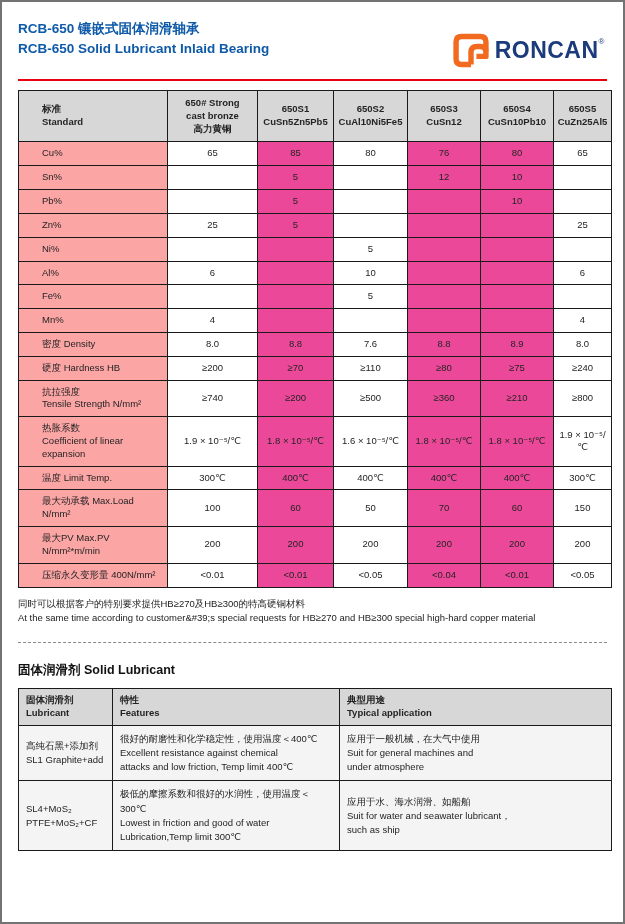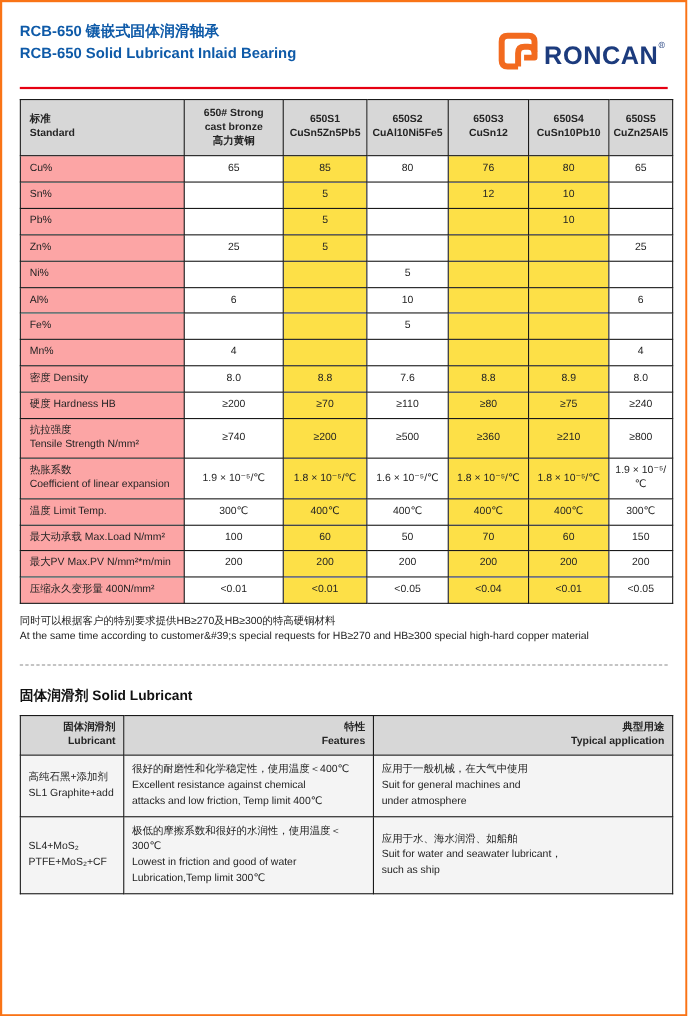--- a/index.html
+++ b/index.html
@@ -1,43 +1,43 @@
 <!DOCTYPE html>
 <html><head>
 <meta charset="utf-8">
 <style>
   html,body{margin:0;padding:0;background:#ffffff;}
   body{font-family:"Liberation Sans","DejaVu Sans",sans-serif;color:#2b2b2b;}
   .page{
     width:625px;height:924px;box-sizing:border-box;
-    border:2px solid #f97316;background:#ffffff;
+    border:2px solid #737373;background:#ffffff;
     padding:0 16px;overflow:hidden;position:relative;
   }
   
   .hdr{display:flex;justify-content:space-between;align-items:flex-start;padding-top:17px;}
   .titles{line-height:1.45;}
   .title-cn,.title-en{font-weight:bold;font-size:13.5px;color:#0e5aa8;}
-  .logo{display:flex;align-items:center;margin-top:4px;margin-right:2px;}
+  .logo{display:flex;align-items:flex-end;margin-top:4px;margin-right:2px;}
   .logo-mark{width:38px;height:37px;margin-right:5px;}
   .logo-word{font-weight:bold;font-size:23px;color:#1c3b7d;letter-spacing:.5px;line-height:37px;}
   .reg{font-size:8px;color:#1c3b7d;vertical-align:14px;font-weight:normal;}
   .red-rule{border:0;border-top:2.5px solid #e60012;margin:10px 0 0 0;}
   
   .sec-title{font-weight:bold;font-size:12.5px;color:#111;margin-top:16px;}
   
   table{border-collapse:collapse;table-layout:fixed;width:593px;margin-top:9px;}
   th,td{border:1px solid #1a1a1a;font-size:9.5px;line-height:1.35;
         white-space:pre-line;overflow:hidden;color:#242424;}
   th{background:#d7d7d7;font-weight:bold;padding:6px 3px;text-align:center;}
-  th.left,td.label{text-align:left;padding-left:8px;margin-left:48px;}
+  th.left,td.label{text-align:left;padding-left:23px;margin-left:48px;}
   td{padding:5px 3px;text-align:center;background:#ffffff;}
   td.label{background:#fca5a5;}
-  td.shaded{background:#fde047;}
-  
-  #lub-table th{text-align:right;padding:5px 7px;}
+  td.shaded{background:#ec4899;}
+  
+  #lub-table th{text-align:left;padding:5px 7px;}
   #lub-table td{text-align:left;padding:6px 7px;background:#f4f4f4;line-height:1.5;}
   
   .note{font-size:9.5px;line-height:1.5;margin-top:9px;color:#222;}
   .dashed-rule{border:0;border-top:1px dashed #8a8a8a;margin:17px 0 0 0;}
   .sec2-title{margin-top:19px;}
 </style>
 </head>
 <body>
 
 <div class="page">

